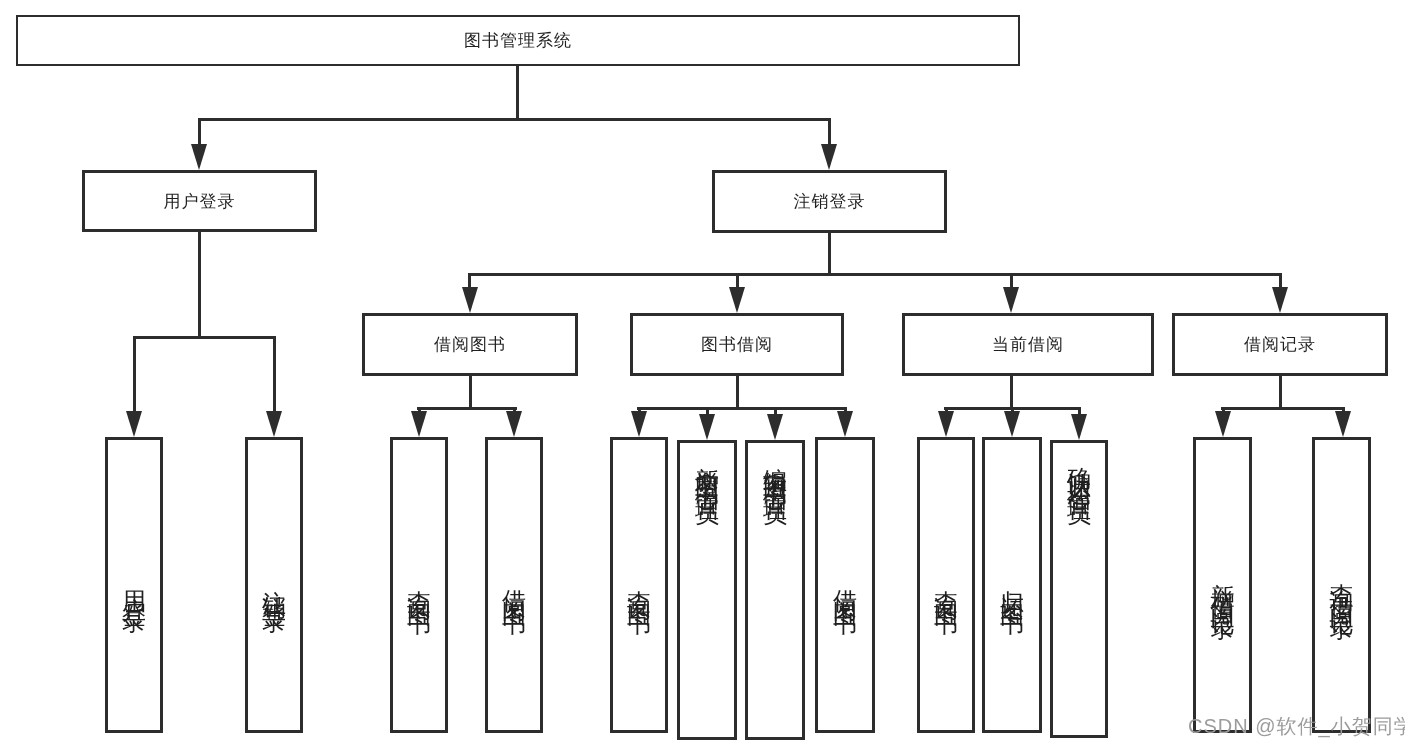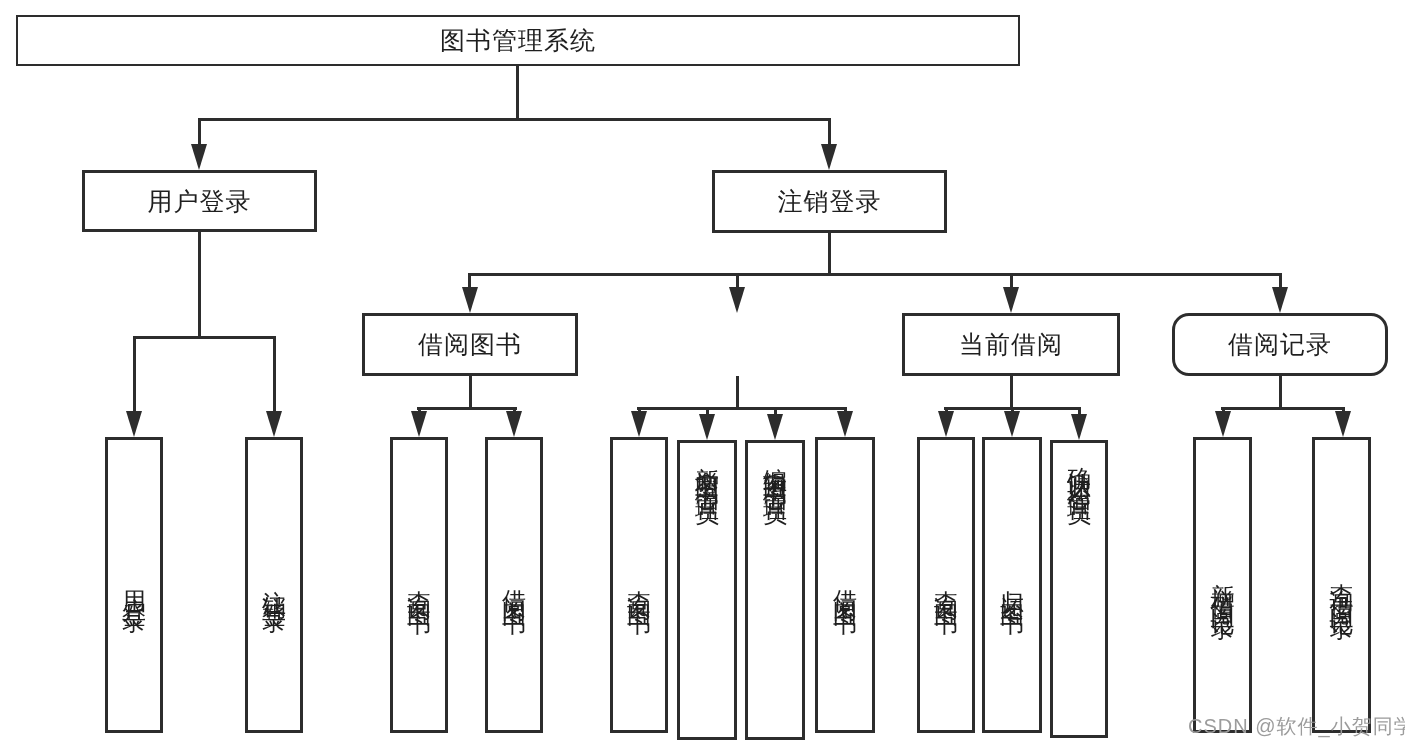--- a/index.html
+++ b/index.html
@@ -5,21 +5,21 @@
   html,body{margin:0;padding:0;background:#ffffff;}
   .canvas{
     position:relative;width:1405px;height:747px;background:#ffffff;overflow:hidden;
     font-family:"Liberation Sans","DejaVu Sans",sans-serif;color:#1f1f1f;
   }
   .b{
     position:absolute;box-sizing:border-box;background:#ffffff;
     border:3px solid #2d2d2d;display:flex;align-items:center;justify-content:center;
     z-index:2;
   }
-  .hb{font-size:25px;letter-spacing:1px;}
+  .hb{font-size:17px;letter-spacing:1px;}
   .root{border-width:2px;}
   .vb span{
     writing-mode:vertical-rl;text-orientation:mixed;
     font-size:24px;letter-spacing:7px;line-height:1;
   }
   .vb.vlong{align-items:flex-start;}
   .vb.vlong span{letter-spacing:5px;padding-top:5px;}
   .ln{position:absolute;background:#2d2d2d;z-index:1;}
   .ar{
     position:absolute;width:0;height:0;z-index:1;
@@ -60,22 +60,23 @@
   <div class="ln" style="left:468px;top:273px;width:3px;height:16px;"></div>
   <div class="ar" style="left:462px;top:287px;"></div>
   <div class="ln" style="left:736px;top:273px;width:3px;height:16px;"></div>
   <div class="ar" style="left:729px;top:287px;"></div>
   <div class="ln" style="left:1010px;top:273px;width:3px;height:16px;"></div>
   <div class="ar" style="left:1003px;top:287px;"></div>
   <div class="ln" style="left:1279px;top:273px;width:3px;height:16px;"></div>
   <div class="ar" style="left:1272px;top:287px;"></div>
 
   <div class="b hb" style="left:362px;top:313px;width:216px;height:63px;">借阅图书</div>
-  <div class="b hb" style="left:902px;top:313px;width:218px;height:63px;">当前借阅</div>
-  <div class="b hb" style="left:1172px;top:313px;width:216px;height:63px;border-radius:17px;">借阅记录</div>
+  <div class="b hb" style="left:630px;top:313px;width:214px;height:63px;">图书借阅</div>
+  <div class="b hb" style="left:902px;top:313px;width:252px;height:63px;">当前借阅</div>
+  <div class="b hb" style="left:1172px;top:313px;width:216px;height:63px;">借阅记录</div>
 
   <div class="ln" style="left:469px;top:376px;width:3px;height:31px;"></div>
   <div class="ln" style="left:417px;top:407px;width:100px;height:3px;"></div>
   <div class="ln" style="left:418px;top:407px;width:3px;height:6px;"></div>
   <div class="ar" style="left:411px;top:411px;"></div>
   <div class="ln" style="left:513px;top:407px;width:3px;height:6px;"></div>
   <div class="ar" style="left:506px;top:411px;"></div>
 
   <div class="ln" style="left:736px;top:376px;width:3px;height:31px;"></div>
   <div class="ln" style="left:637px;top:407px;width:210px;height:3px;"></div>

